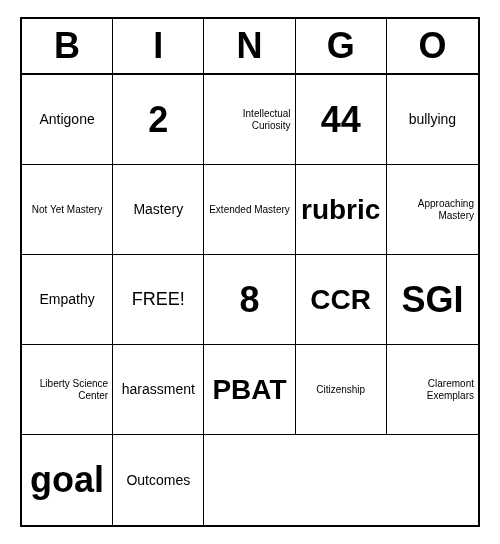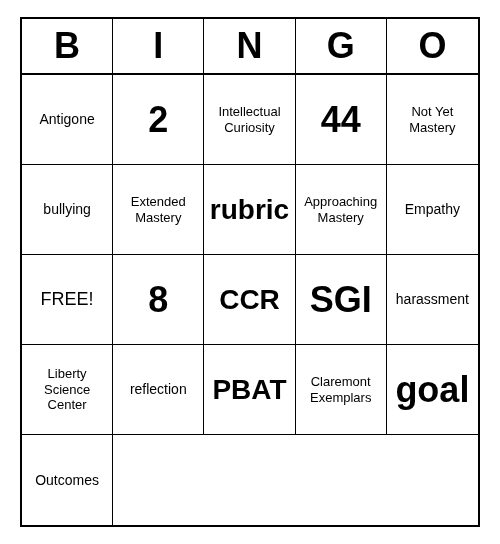--- a/index.html
+++ b/index.html
@@ -64,21 +64,22 @@
     
     .bingo-cell:nth-child(n+21) {
       border-bottom: none;
     }
 
     .cell-text {
       line-height: 1.2;
     }
 
     .size-small {
-      font-size: 13px;
+      font-size: 10px;
+      text-align: right;
     }
 
     .size-medium {
       font-size: 14px;
     }
 
     .size-large {
       font-size: 18px;
     }
 
@@ -110,24 +111,27 @@
       <div class="bingo-cell">
         <span class="cell-text size-xxlarge">2</span>
       </div>
       <div class="bingo-cell">
         <span class="cell-text size-small">Intellectual Curiosity</span>
       </div>
       <div class="bingo-cell">
         <span class="cell-text size-xxlarge">44</span>
       </div>
       <div class="bingo-cell">
+        <span class="cell-text size-medium">bullying</span>
+      </div>
+      <div class="bingo-cell">
         <span class="cell-text size-small">Not Yet Mastery</span>
       </div>
       <div class="bingo-cell">
-        <span class="cell-text size-medium">bullying</span>
+        <span class="cell-text size-medium">Mastery</span>
       </div>
       <div class="bingo-cell">
         <span class="cell-text size-small">Extended Mastery</span>
       </div>
       <div class="bingo-cell">
         <span class="cell-text size-xlarge">rubric</span>
       </div>
       <div class="bingo-cell">
         <span class="cell-text size-small">Approaching Mastery</span>
       </div>
@@ -140,30 +144,30 @@
       <div class="bingo-cell">
         <span class="cell-text size-xxlarge">8</span>
       </div>
       <div class="bingo-cell">
         <span class="cell-text size-xlarge">CCR</span>
       </div>
       <div class="bingo-cell">
         <span class="cell-text size-xxlarge">SGI</span>
       </div>
       <div class="bingo-cell">
+        <span class="cell-text size-small">Liberty Science Center</span>
+      </div>
+      <div class="bingo-cell">
         <span class="cell-text size-medium">harassment</span>
       </div>
       <div class="bingo-cell">
-        <span class="cell-text size-small">Liberty Science Center</span>
+        <span class="cell-text size-xlarge">PBAT</span>
       </div>
       <div class="bingo-cell">
-        <span class="cell-text size-medium">reflection</span>
-      </div>
-      <div class="bingo-cell">
-        <span class="cell-text size-xlarge">PBAT</span>
+        <span class="cell-text size-small">Citizenship</span>
       </div>
       <div class="bingo-cell">
         <span class="cell-text size-small">Claremont Exemplars</span>
       </div>
       <div class="bingo-cell">
         <span class="cell-text size-xxlarge">goal</span>
       </div>
       <div class="bingo-cell">
         <span class="cell-text size-medium">Outcomes</span>
       </div>

